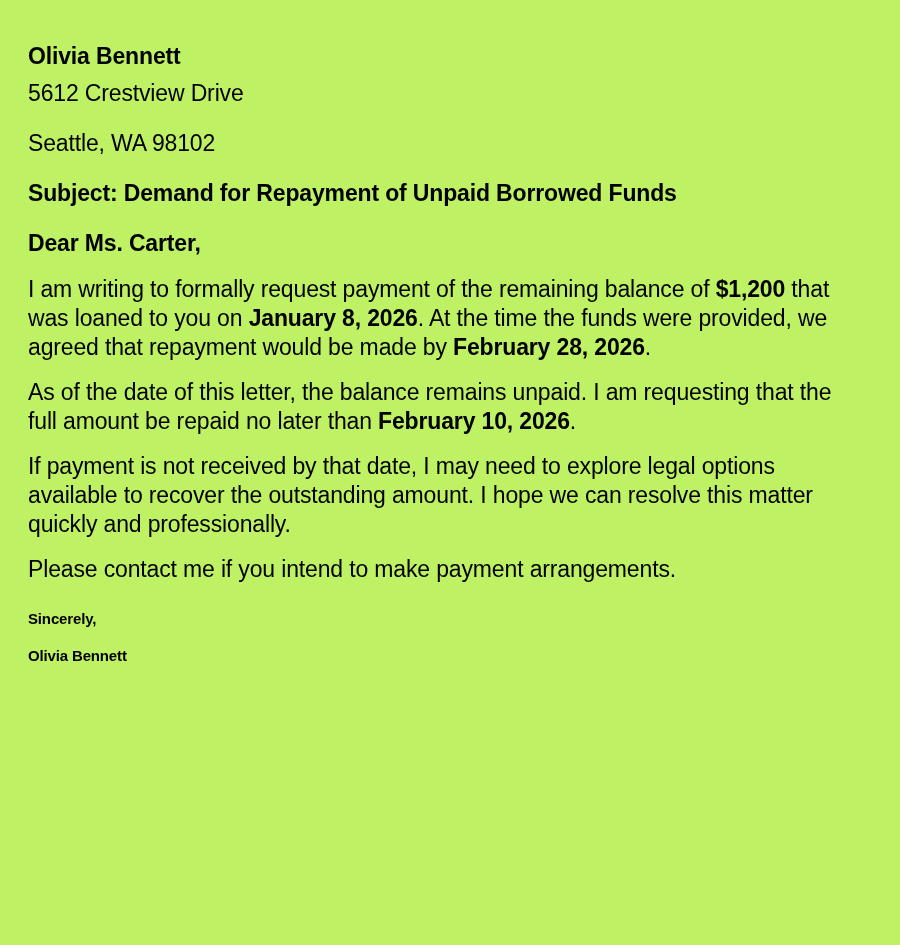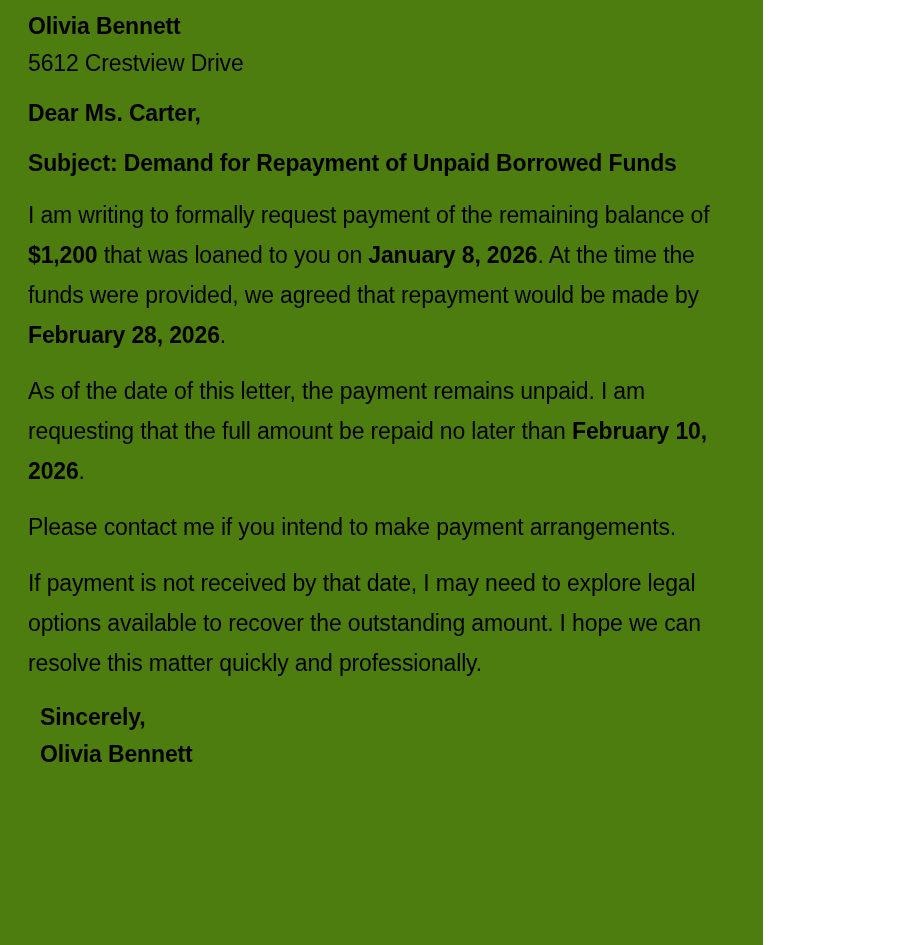--- a/index.html
+++ b/index.html
@@ -11,97 +11,97 @@
   body {
     width: 900px;
     height: 945px;
     overflow: hidden;
     font-family: "Liberation Sans", "DejaVu Sans", sans-serif;
     color: #000000;
     -webkit-font-smoothing: antialiased;
   }
   .letter {
     box-sizing: border-box;
-    width: 763px;
+    width: 900px;
     height: 945px;
-    padding: 8px 28px 0 28px;
-    background: #4d7c0f;
+    padding: 38px 28px 0 28px;
+    background: #bef264;
   }
   .block {
     margin: 0 0 13px 0;
   }
   .block:last-child {
     margin-bottom: 0;
   }
   .line {
     font-size: 23px;
     line-height: 37px;
     letter-spacing: -0.15px;
     white-space: nowrap;
   }
   .para {
     font-size: 23px;
-    line-height: 40px;
+    line-height: 29px;
     letter-spacing: -0.15px;
     max-width: 830px;
     text-align: left;
   }
   .bold {
     font-weight: bold;
   }
   .sig-line {
-    font-size: 23px;
+    font-size: 15px;
     line-height: 37px;
     letter-spacing: -0.15px;
     white-space: nowrap;
-    margin-left: 12px;
   }
   .gap-para {
     margin-bottom: 16px;
   }
   .gap-sig {
     margin-bottom: 0;
   }
 </style>
 </head>
 <body>
 
 <div class="letter">
 
   <div class="block">
     <div class="line bold">Olivia Bennett</div>
     <div class="line">5612 Crestview Drive</div>
   </div>
 
 
   <div class="block">
+    <div class="line">Seattle, WA 98102</div>
+  </div>
+
+  <div class="block">
+    <div class="line bold">Subject: Demand for Repayment of Unpaid Borrowed Funds</div>
   </div>
 
   <div class="block">
     <div class="line bold">Dear Ms. Carter,</div>
-  </div>
-
-  <div class="block">
-    <div class="line bold">Subject: Demand for Repayment of Unpaid Borrowed Funds</div>
   </div>
 
   <div class="block gap-para">
     <div class="para"><span>I am writing to formally request payment of the remaining balance of </span><span class="bold">$1,200</span><span> that was loaned to you on </span><span class="bold">January 8, 2026</span><span>. At the time the funds were provided, we agreed that repayment would be made by </span><span class="bold">February 28, 2026</span><span>.</span></div>
   </div>
 
   <div class="block gap-para">
-    <div class="para"><span>As of the date of this letter, the payment remains unpaid. I am requesting that the full amount be repaid no later than </span><span class="bold">February 10, 2026</span><span>.</span></div>
+    <div class="para"><span>As of the date of this letter, the balance remains unpaid. I am requesting that the full amount be repaid no later than </span><span class="bold">February 10, 2026</span><span>.</span></div>
+  </div>
+
+  <div class="block gap-para">
+    <div class="para">If payment is not received by that date, I may need to explore legal options available to recover the outstanding amount. I hope we can resolve this matter quickly and professionally.</div>
   </div>
 
   <div class="block gap-para">
     <div class="para">Please contact me if you intend to make payment arrangements.</div>
-  </div>
-
-  <div class="block gap-para">
-    <div class="para">If payment is not received by that date, I may need to explore legal options available to recover the outstanding amount. I hope we can resolve this matter quickly and professionally.</div>
   </div>
 
   <div class="block gap-sig">
     <div class="sig-line bold">Sincerely,</div>
     <div class="sig-line bold">Olivia Bennett</div>
 
   </div>
 
 </div>
 

